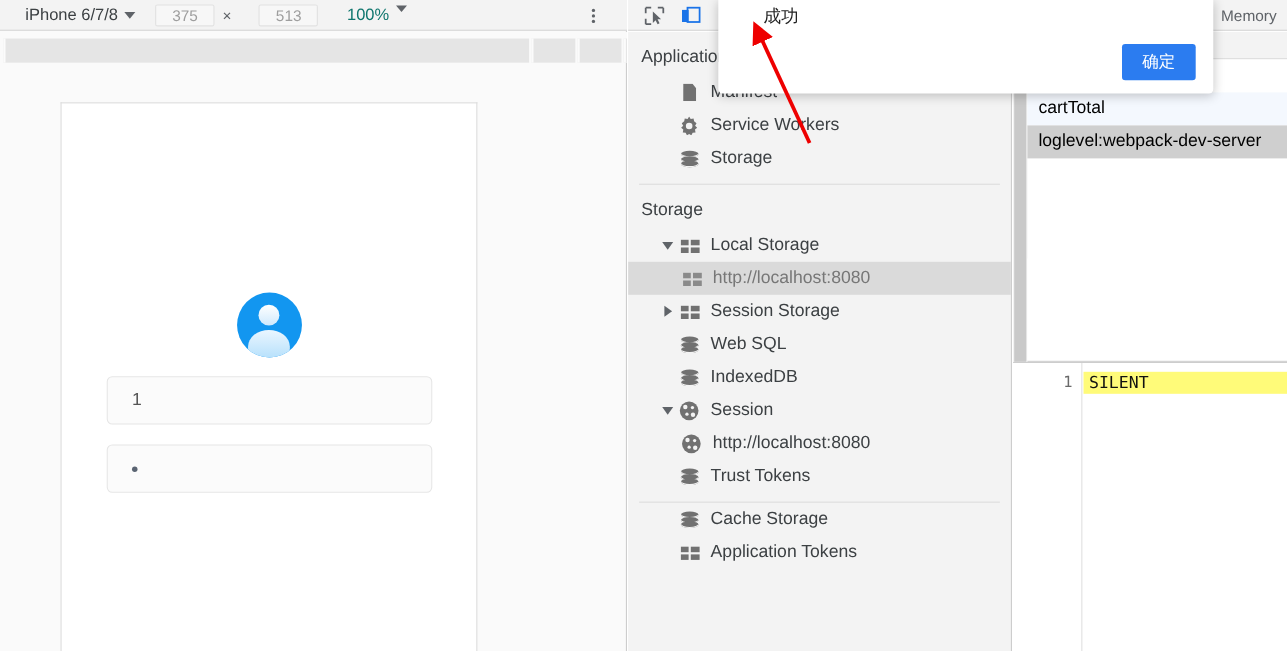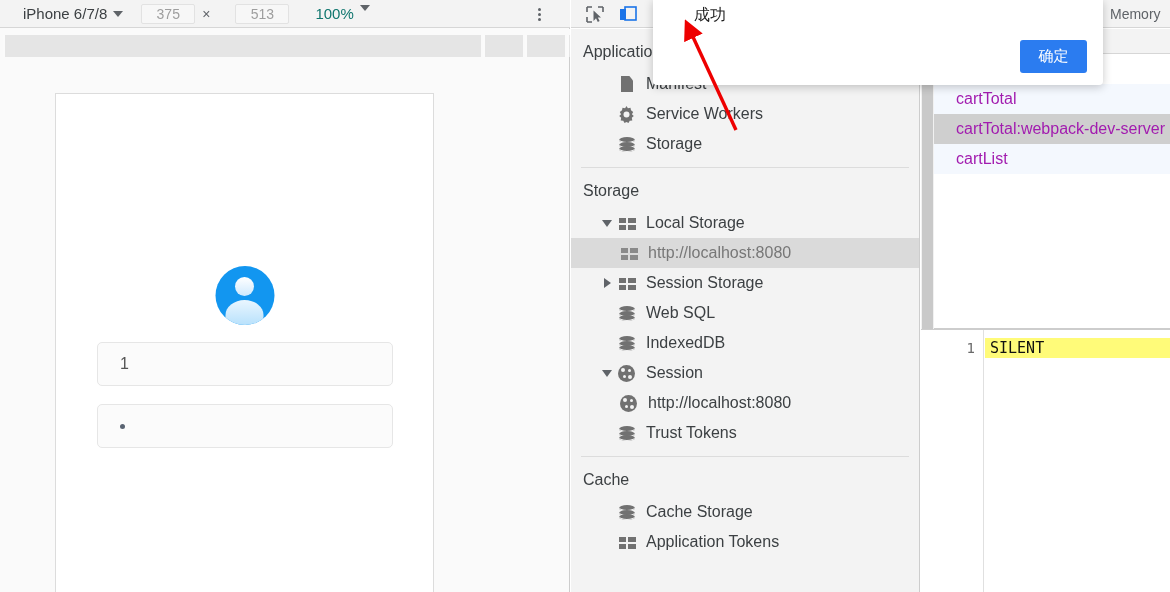--- a/index.html
+++ b/index.html
@@ -225,22 +225,22 @@
     height: 25px;
     background: #f3f3f3;
     border-bottom: 1px solid #d6d6d6;
     display: flex; align-items: center;
     padding-left: 10px;
     font-size: 16px; color: #3c4043;
   }
   .kv-row {
     height: 30px;
     display: flex; align-items: center;
-    padding-left: 22px;
-    font-size: 16px; color: #a21caf;
+    padding-left: 10px;
+    font-size: 16px; color: #000000;
     white-space: nowrap; overflow: hidden;
     cursor: default;
   }
   .kv-row.odd { background: #ffffff; }
   .kv-row.even { background: #f4f8fe; }
   .kv-row.sel { background: #cfcfcf; }
   #kv-table-body-bg {
     position: absolute; left: 13px; top: 206px; width: 236px; height: 93px;
     background: #ffffff;
   }
@@ -490,21 +490,20 @@
               <i style="top:0"></i>
               <i style="top:5px"></i>
               <i style="top:9px"></i>
             </span>
           </span>
         <span class="tlabel">Trust Tokens</span>
       </div>
 
       <div class="tree-divider"></div>
 
-      <div class="tree-section-title">Cache</div>
       <div class="tree-row indent1">
         <span class="tw"></span>
         <span class="ticon">
             <span class="ic-db">
               <i style="top:0"></i>
               <i style="top:5px"></i>
               <i style="top:9px"></i>
             </span>
           </span>
         <span class="tlabel">Cache Storage</span>
@@ -525,22 +524,21 @@
 
     <div id="kv-pane">
       <div id="kv-scrollbar">
           <div class="thumb"></div>
         </div>
       <div id="kv-table-body-bg"></div>
       <div id="kv-table">
         <div class="kv-head">Key</div>
         <div class="kv-row odd">loaclCartlist</div>
         <div class="kv-row even">cartTotal</div>
-        <div class="kv-row sel">cartTotal:webpack-dev-server</div>
-        <div class="kv-row even">cartList</div>
+        <div class="kv-row sel">loglevel:webpack-dev-server</div>
       </div>
       <div id="kv-table-border"></div>
 
       <div id="value-editor">
         <div class="gutter">
           <span class="lineno">1</span>
         </div>
         <div class="codeline">SILENT</div>
       </div>
     </div>

